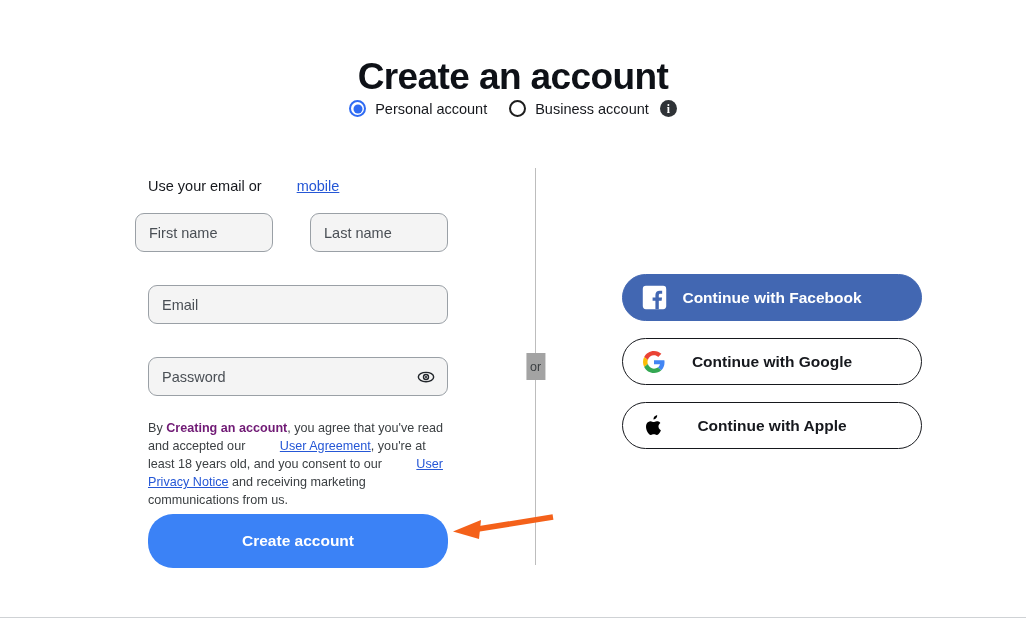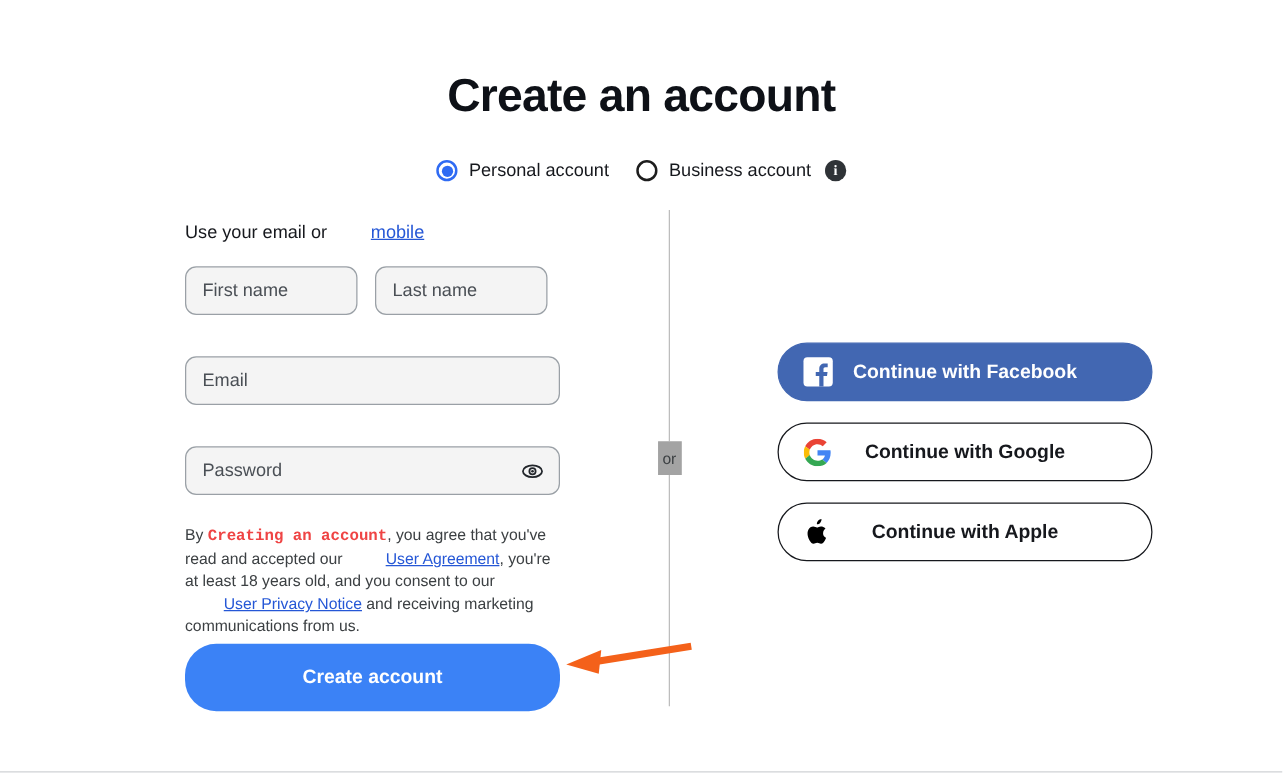--- a/index.html
+++ b/index.html
@@ -25,21 +25,21 @@
     text-align: center;
     font-size: 37px;
     font-weight: bold;
     letter-spacing: -0.6px;
     color: #0e1117;
   }
 
   
   .account-type-row {
     position: absolute;
-    top: 128px;
+    top: 100px;
     left: 0;
     width: 1026px;
     display: flex;
     justify-content: center;
     align-items: center;
   }
   .radio-option {
     display: flex;
     align-items: center;
     cursor: pointer;
@@ -109,21 +109,22 @@
   }
   .link {
     color: #2557d6;
     text-decoration: underline;
     cursor: pointer;
     padding-left: 31px;
   }
 
   .name-row {
     display: flex;
-    gap: 14px;
+    gap: 37px;
+    justify-content: flex-end;
   }
   .field {
     box-sizing: border-box;
     height: 39px;
     border: 1px solid #9aa0a6;
     border-radius: 9px;
     background: #f4f4f4;
     font-family: "Liberation Sans", sans-serif;
     font-size: 14.5px;
     color: #4a4f55;
@@ -154,21 +155,21 @@
     cursor: pointer;
   }
 
   .terms {
     margin-top: 23px;
     font-size: 12.6px;
     line-height: 18px;
     color: #3c4043;
     width: 296px;
   }
-  .terms b { color: #ef4444; font-weight: bold; font-family: Liberation Mono, monospace; }
+  .terms b { color: #701a75; font-weight: bold; }
 
   .create-btn {
     margin-top: 5px;
     width: 300px;
     height: 54px;
     border: none;
     border-radius: 25px;
     background: #3b82f6;
     color: #ffffff;
     font-family: "Liberation Sans", sans-serif;

